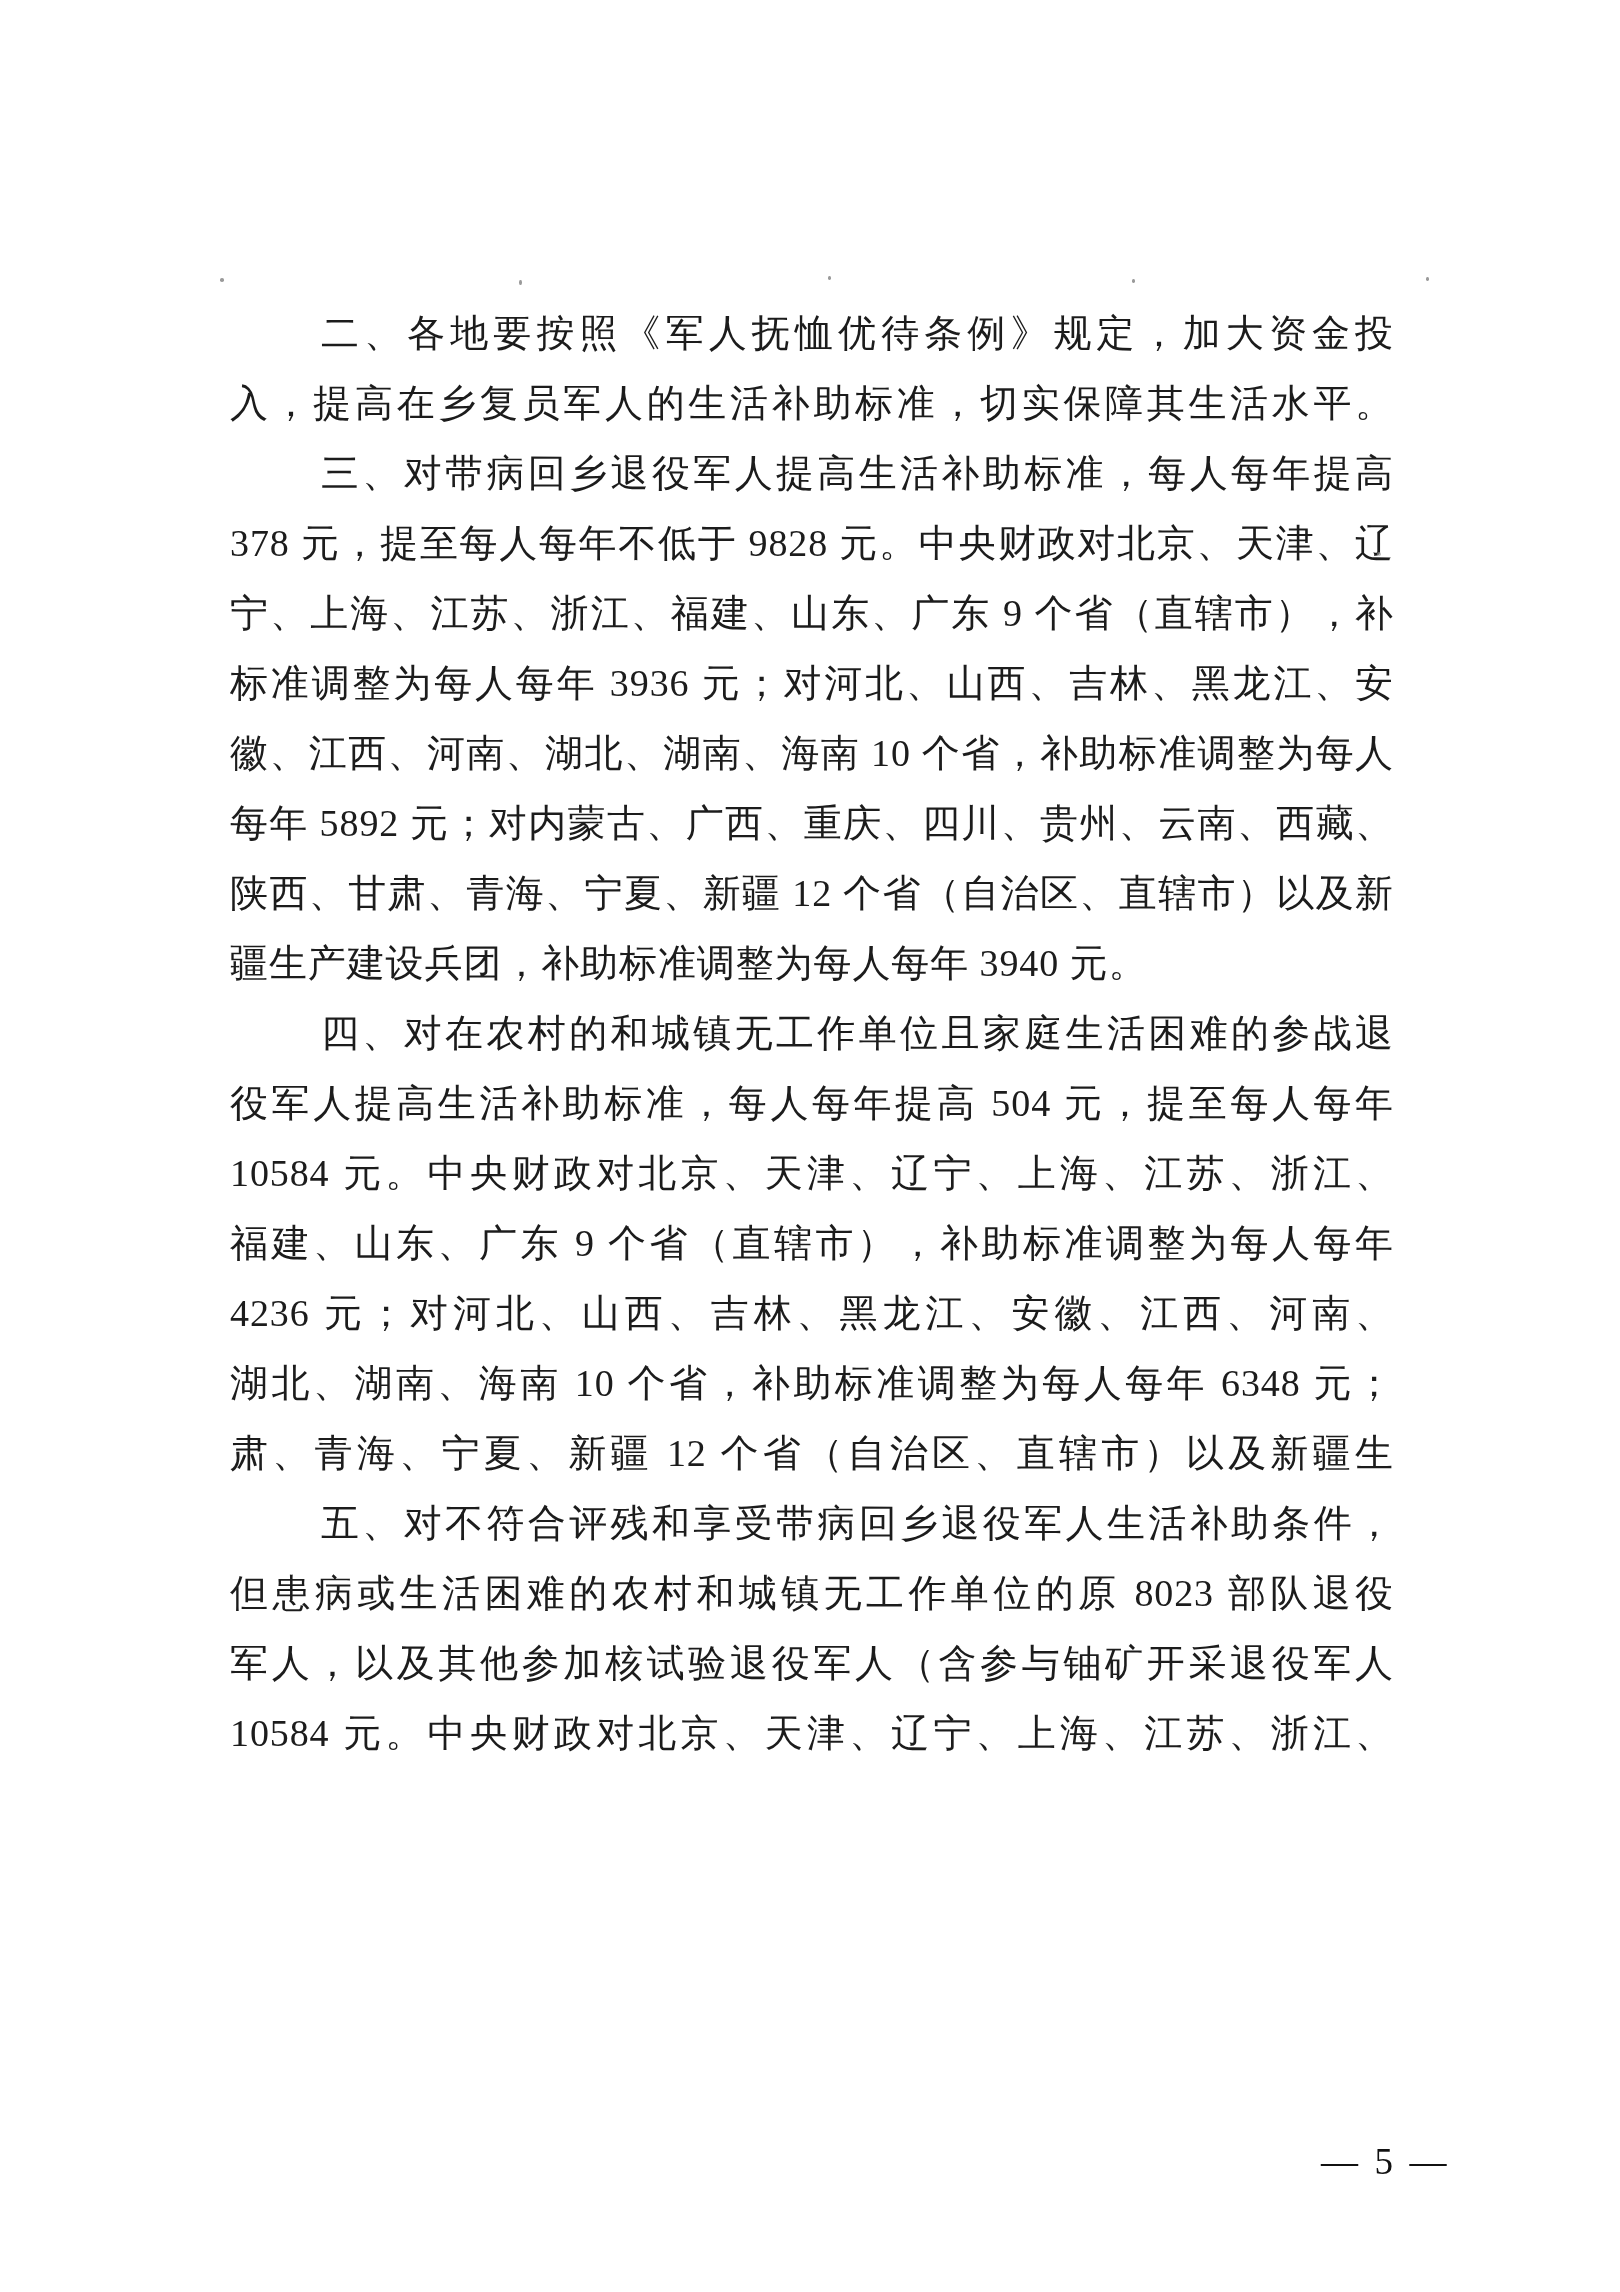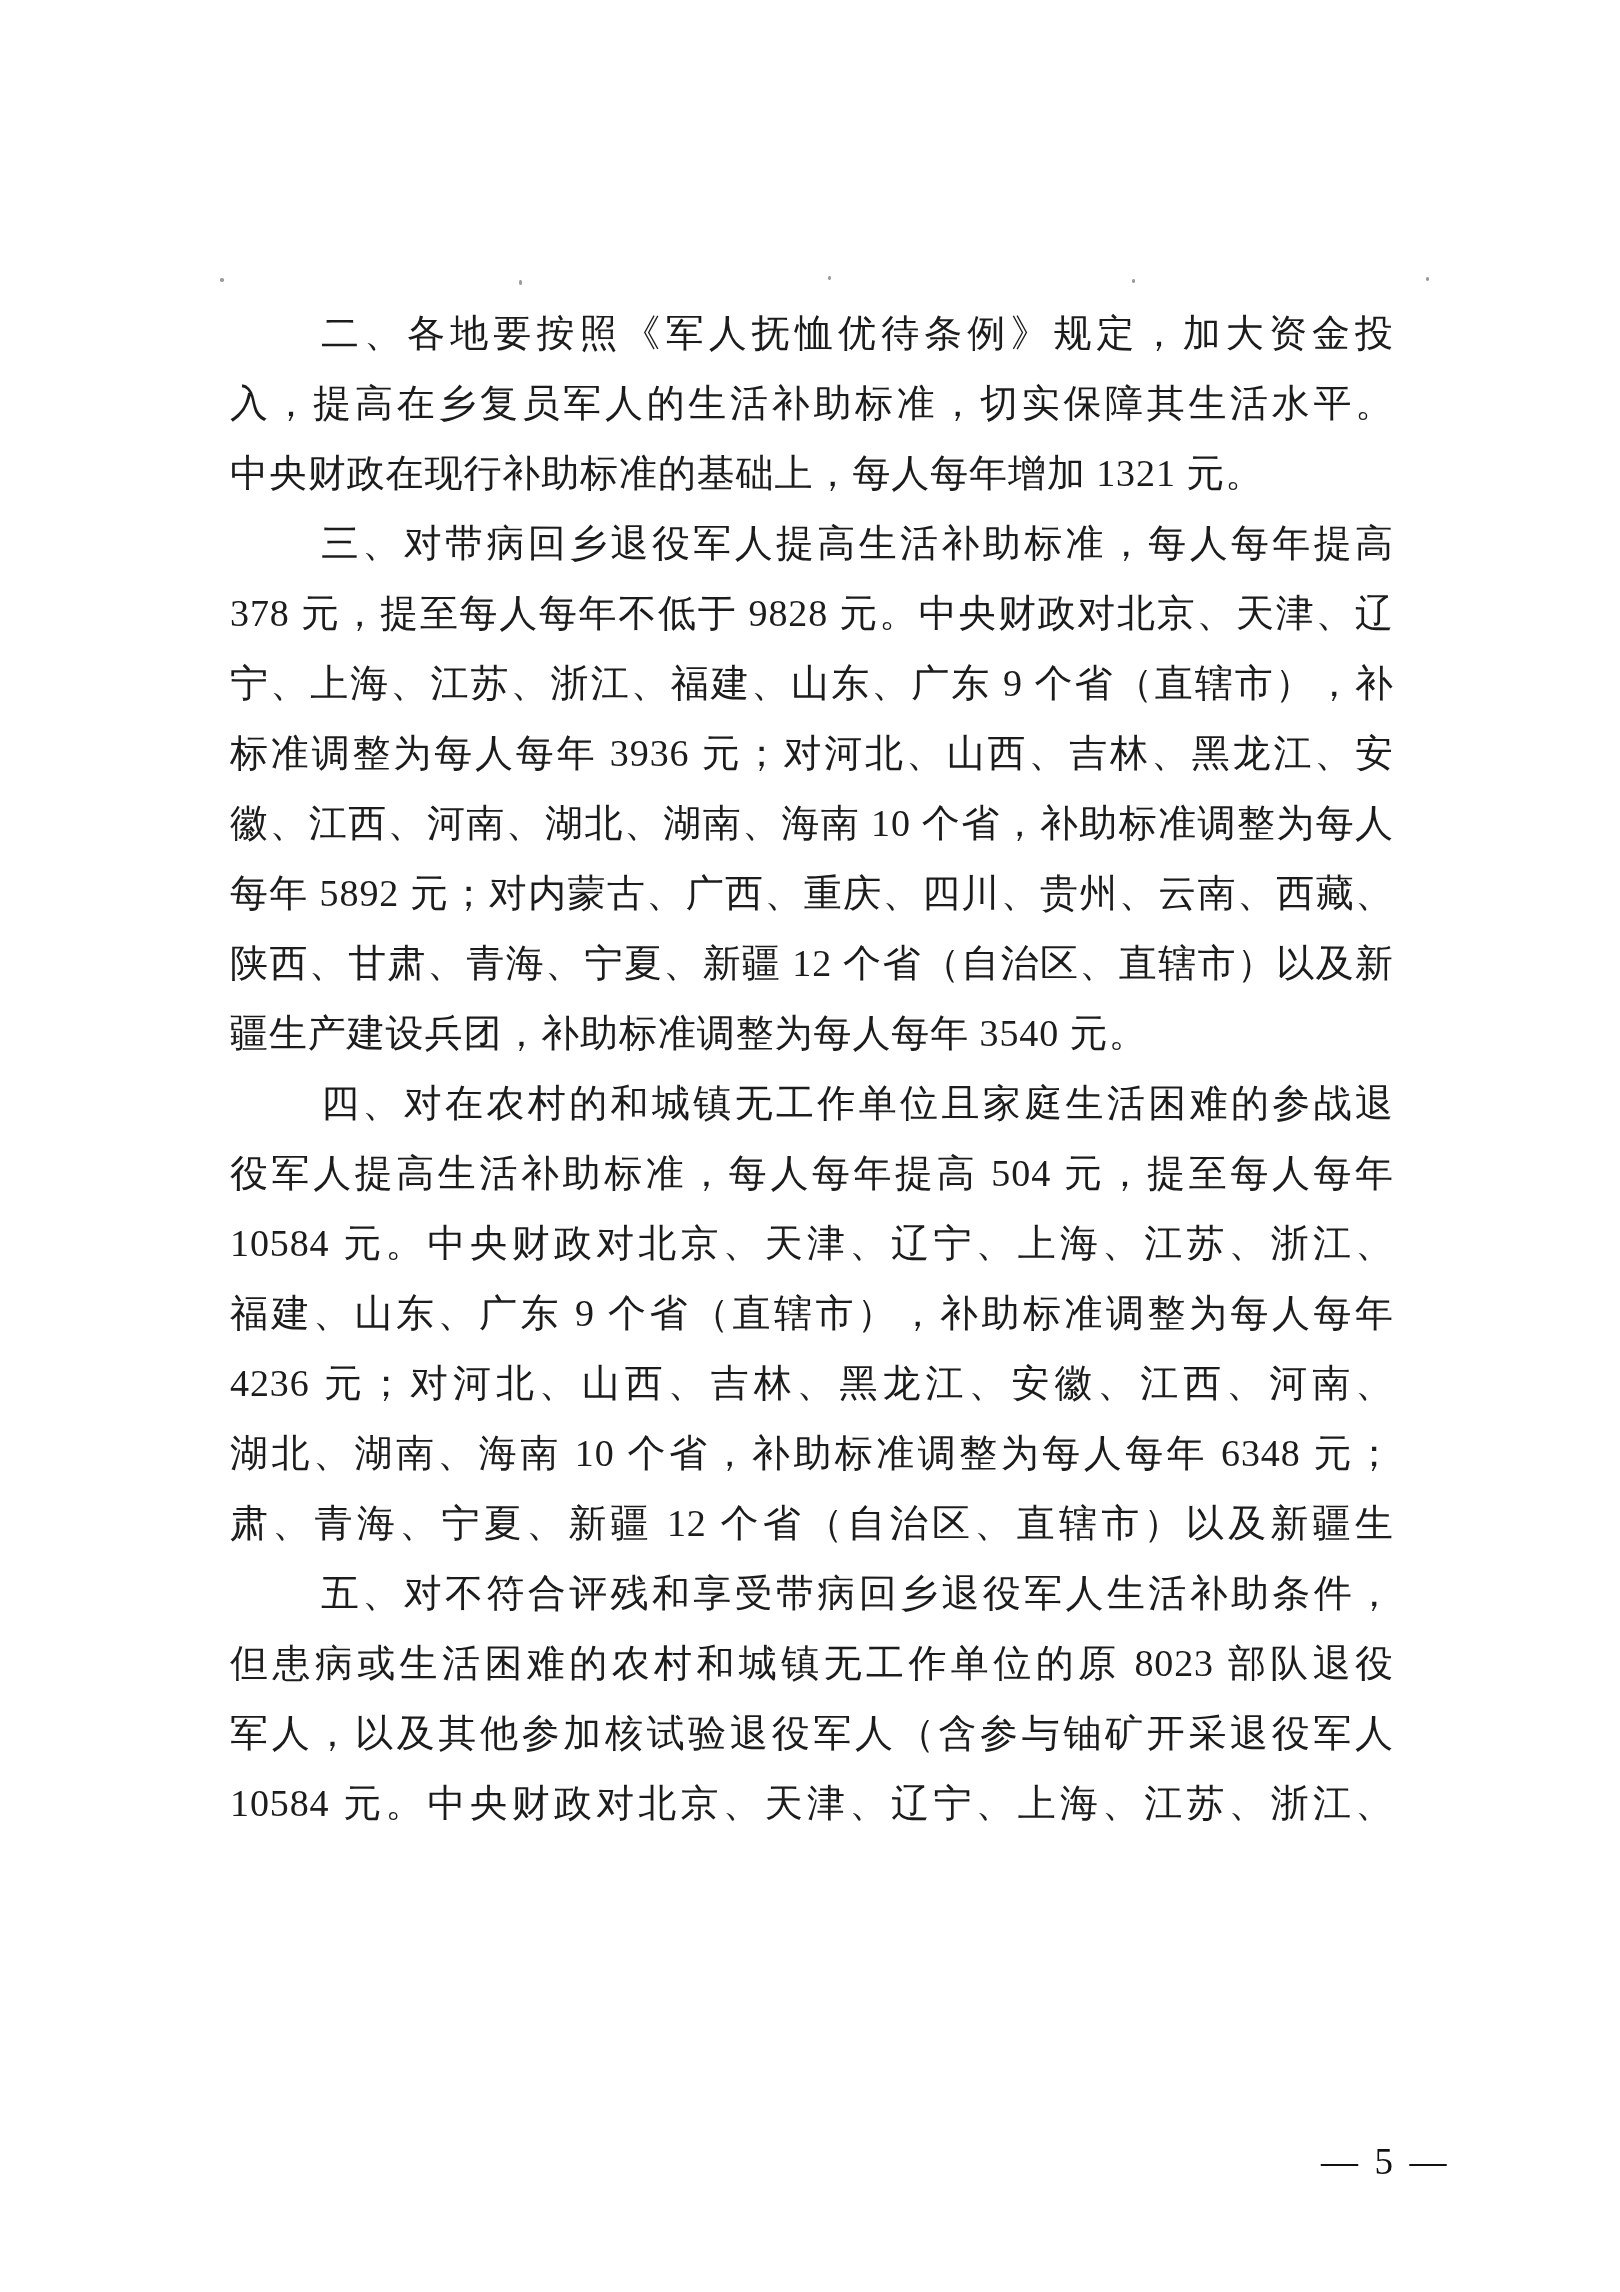--- a/index.html
+++ b/index.html
@@ -64,29 +64,28 @@
   .sp6 { left: 1377px; top: 552px; width: 3.6px; height: 3.6px; opacity: .6; }
 </style>
 </head>
 <body>
 
 <div class="page">
 
   <div class="text-block">
       <div class="line justify indent">二、各地要按照《军人抚恤优待条例》规定，加大资金投</div>
       <div class="line justify">入，提高在乡复员军人的生活补助标准，切实保障其生活水平。</div>
-      <div class="line">中央财政在现行补助标准的基础上，每人每年增加 1321 元。</div>
       <div class="line justify indent">三、对带病回乡退役军人提高生活补助标准，每人每年提高</div>
       <div class="line justify">378 元，提至每人每年不低于 9828 元。中央财政对北京、天津、辽</div>
       <div class="line justify">宁、上海、江苏、浙江、福建、山东、广东 9 个省（直辖市），补助</div>
       <div class="line justify">标准调整为每人每年 3936 元；对河北、山西、吉林、黑龙江、安</div>
       <div class="line justify">徽、江西、河南、湖北、湖南、海南 10 个省，补助标准调整为每人</div>
       <div class="line justify">每年 5892 元；对内蒙古、广西、重庆、四川、贵州、云南、西藏、</div>
       <div class="line justify">陕西、甘肃、青海、宁夏、新疆 12 个省（自治区、直辖市）以及新</div>
-      <div class="line">疆生产建设兵团，补助标准调整为每人每年 3540 元。</div>
+      <div class="line">疆生产建设兵团，补助标准调整为每人每年 3940 元。</div>
       <div class="line justify indent">四、对在农村的和城镇无工作单位且家庭生活困难的参战退</div>
       <div class="line justify">役军人提高生活补助标准，每人每年提高 504 元，提至每人每年</div>
       <div class="line justify">10584 元。中央财政对北京、天津、辽宁、上海、江苏、浙江、</div>
       <div class="line justify">福建、山东、广东 9 个省（直辖市），补助标准调整为每人每年</div>
       <div class="line justify">4236 元；对河北、山西、吉林、黑龙江、安徽、江西、河南、</div>
       <div class="line justify">湖北、湖南、海南 10 个省，补助标准调整为每人每年 6348 元；</div>
       <div class="line justify">肃、青海、宁夏、新疆 12 个省（自治区、直辖市）以及新疆生</div>
       <div class="line justify indent">五、对不符合评残和享受带病回乡退役军人生活补助条件，</div>
       <div class="line justify">但患病或生活困难的农村和城镇无工作单位的原 8023 部队退役</div>
       <div class="line justify">军人，以及其他参加核试验退役军人（含参与铀矿开采退役军人</div>

